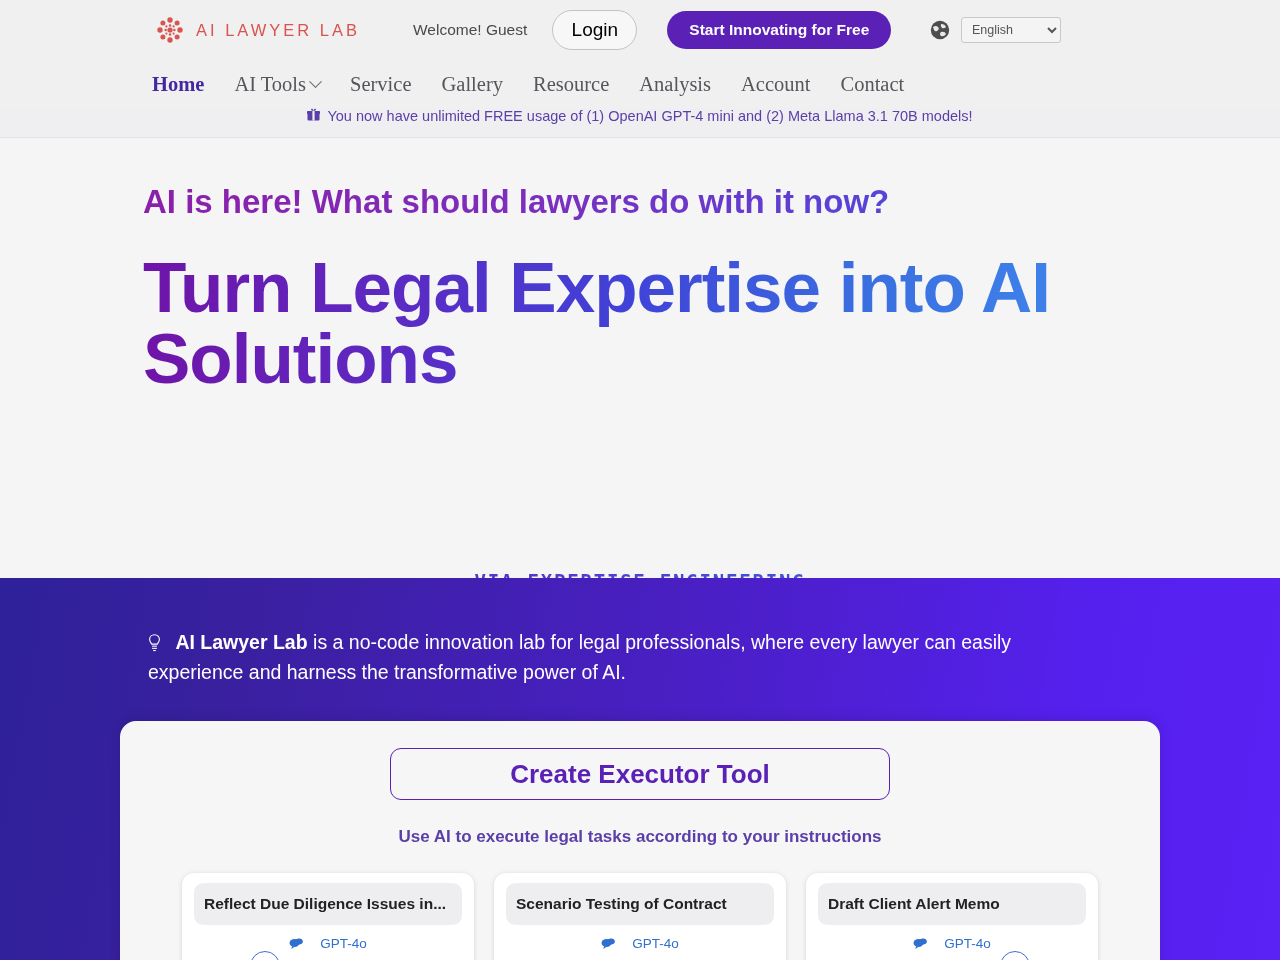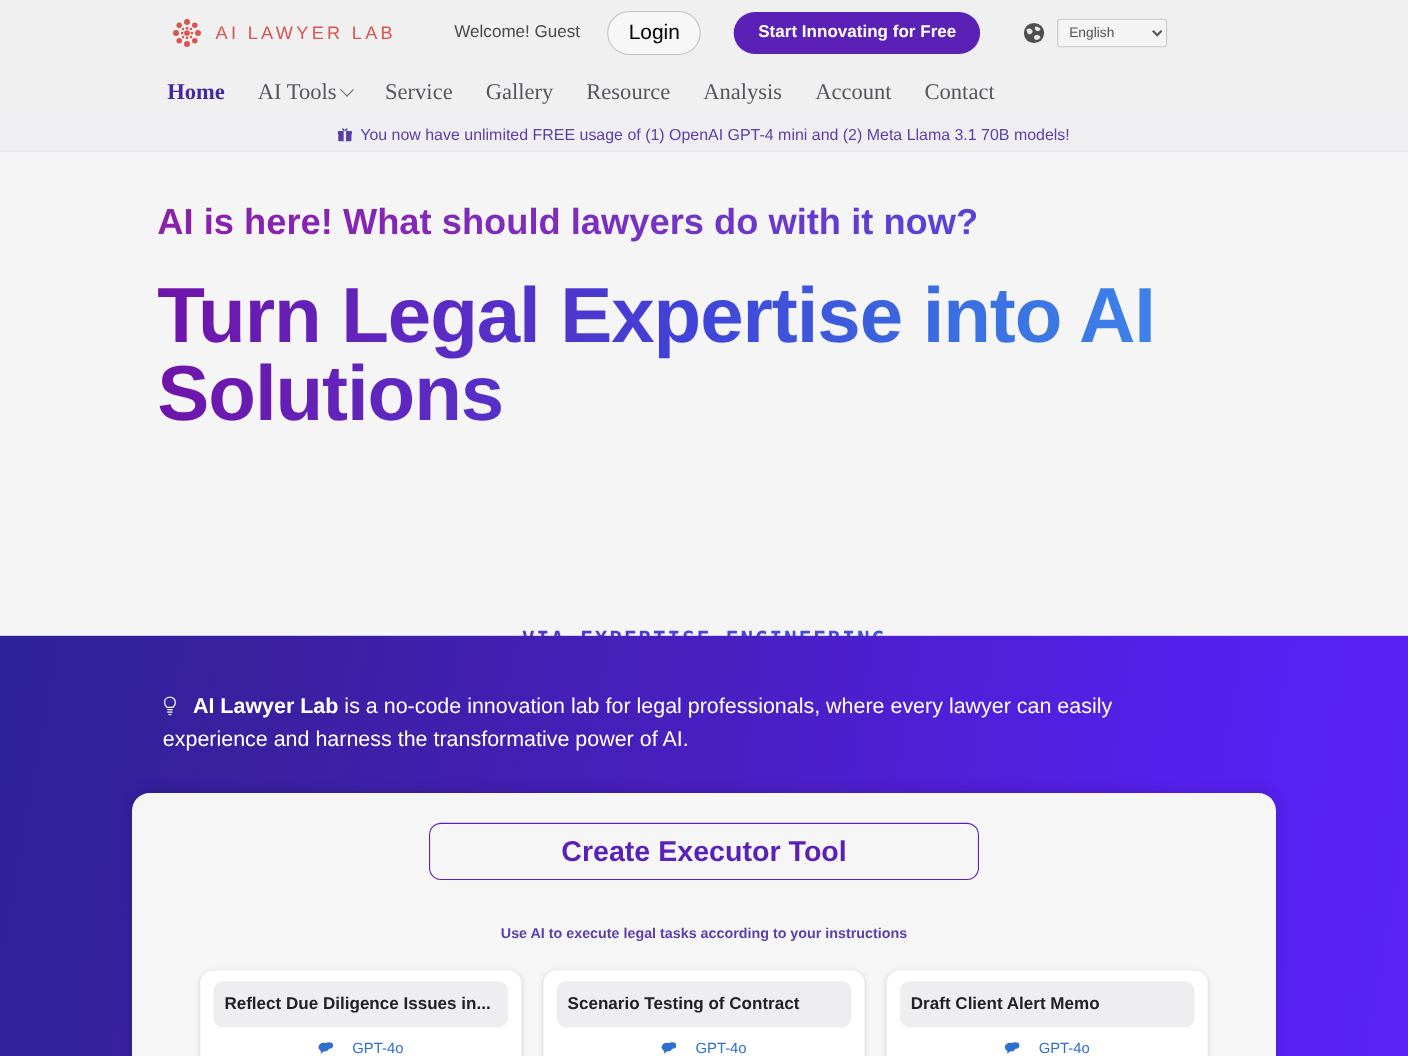--- a/index.html
+++ b/index.html
@@ -135,21 +135,21 @@
     border-right: 1.6px solid #6b6b72;
     border-bottom: 1.6px solid #6b6b72;
     transform: rotate(45deg) translate(-2px,-2px);
   }
 
   
   .announce {
     height: 30px;
     background: #efeff1;
     display: flex;
-    align-items: center;
+    align-items: flex-start;
     justify-content: center;
     gap: 7px;
     font-size: 14.5px;
     color: #5b3fa8;
     border-bottom: 1px solid #e2e2e6;
   }
   .gift-icon { width: 13px; height: 13px; display: block; }
 
   
   .hero {
@@ -247,23 +247,23 @@
     border-radius: 11px;
     background: #f6f6f7;
     color: #5b21b6;
     font-family: "Liberation Sans", sans-serif;
     font-size: 26px;
     font-weight: bold;
     cursor: pointer;
   }
 
   .panel-sub {
-    margin-top: 41px;
+    margin-top: 27px;
     text-align: center;
-    font-size: 13px;
+    font-size: 17px;
     font-weight: bold;
     color: #5b3fa8;
   }
 
   
   .carousel {
     position: relative;
     margin-top: 26px;
     height: 120px;
     padding: 0 55px;

